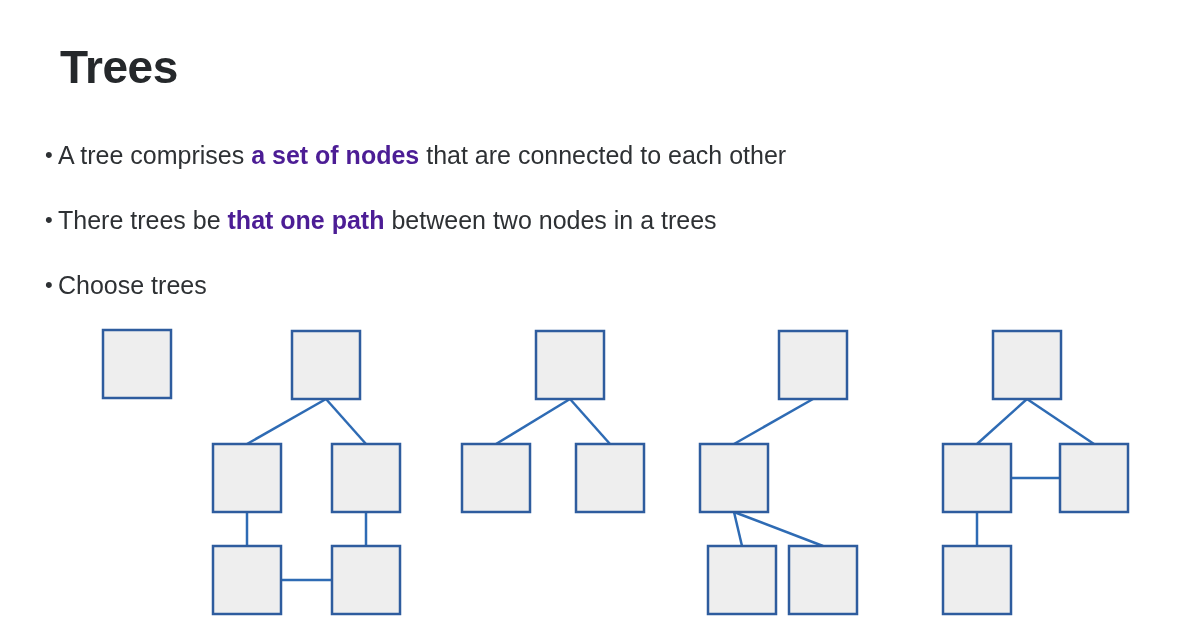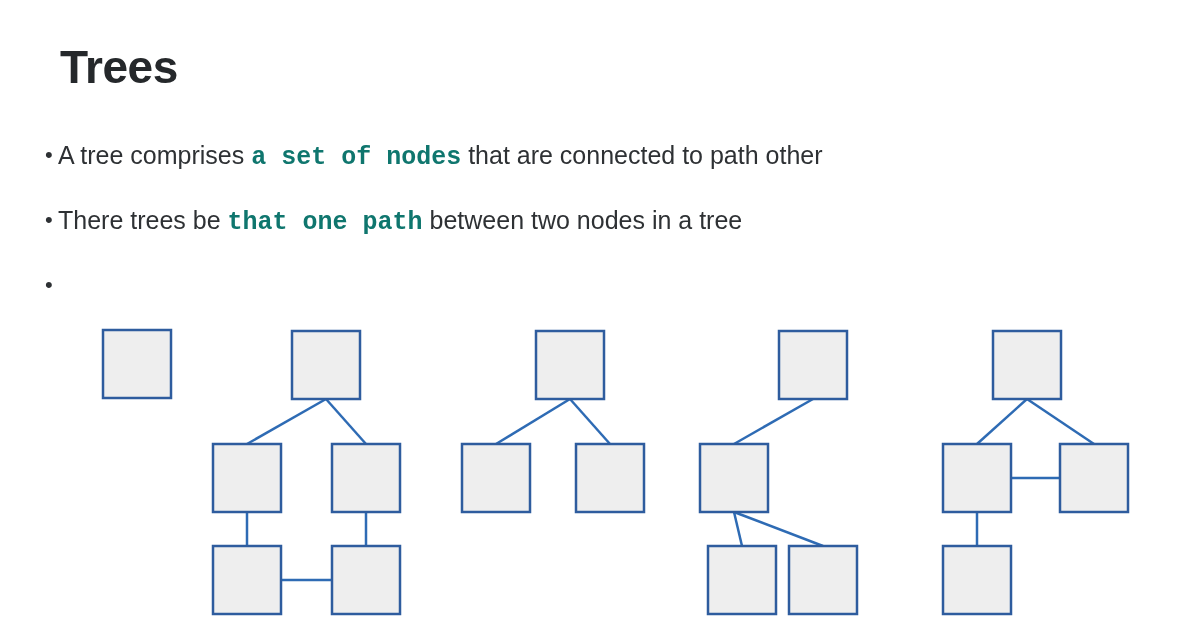--- a/index.html
+++ b/index.html
@@ -56,23 +56,22 @@
     padding-left: 3px;
     box-sizing: border-box;
   }
   .bullet-text {
     font-size: 25px;
     color: #2e3134;
     line-height: 31px;
     white-space: pre;
   }
   .hl {
-    color: #0f766e;
+    color: #4c1d95;
     font-weight: bold;
-    font-family: Liberation Mono, monospace;
   }
   .diagram-area {
     position: absolute;
     left: 0;
     top: 318px;
     width: 1182px;
     height: 310px;
   }
   .diagram-svg {
     display: block;
@@ -93,28 +92,29 @@
 </head>
 <body>
 
 <div class="slide">
 
   <h1 class="slide-title">Trees</h1>
 
   <ul class="bullet-list" id="bullet-list">
       <li class="bullet-row">
         <span class="bullet-dot">•</span>
-        <span class="bullet-text"><span>A tree comprises </span><span class="hl">a set of nodes</span><span> that are connected to path other</span></span>
+        <span class="bullet-text"><span>A tree comprises </span><span class="hl">a set of nodes</span><span> that are connected to each other</span></span>
       </li>
       <li class="bullet-row">
         <span class="bullet-dot">•</span>
-        <span class="bullet-text"><span>There trees be </span><span class="hl">that one path</span><span> between two nodes in a tree</span></span>
+        <span class="bullet-text"><span>There trees be </span><span class="hl">that one path</span><span> between two nodes in a trees</span></span>
       </li>
       <li class="bullet-row">
         <span class="bullet-dot">•</span>
+        <span class="bullet-text"><span>Choose trees</span></span>
       </li>
     </ul>
 
   <div class="diagram-area">
     <svg class="diagram-svg" id="diagram-svg" viewBox="0 0 1182 310">
         <g>
           <rect class="node-rect" x="103" y="12" width="68" height="68"></rect>
         </g>
         <g>
           <line class="edge-line" x1="326" y1="81" x2="247" y2="126"></line>

